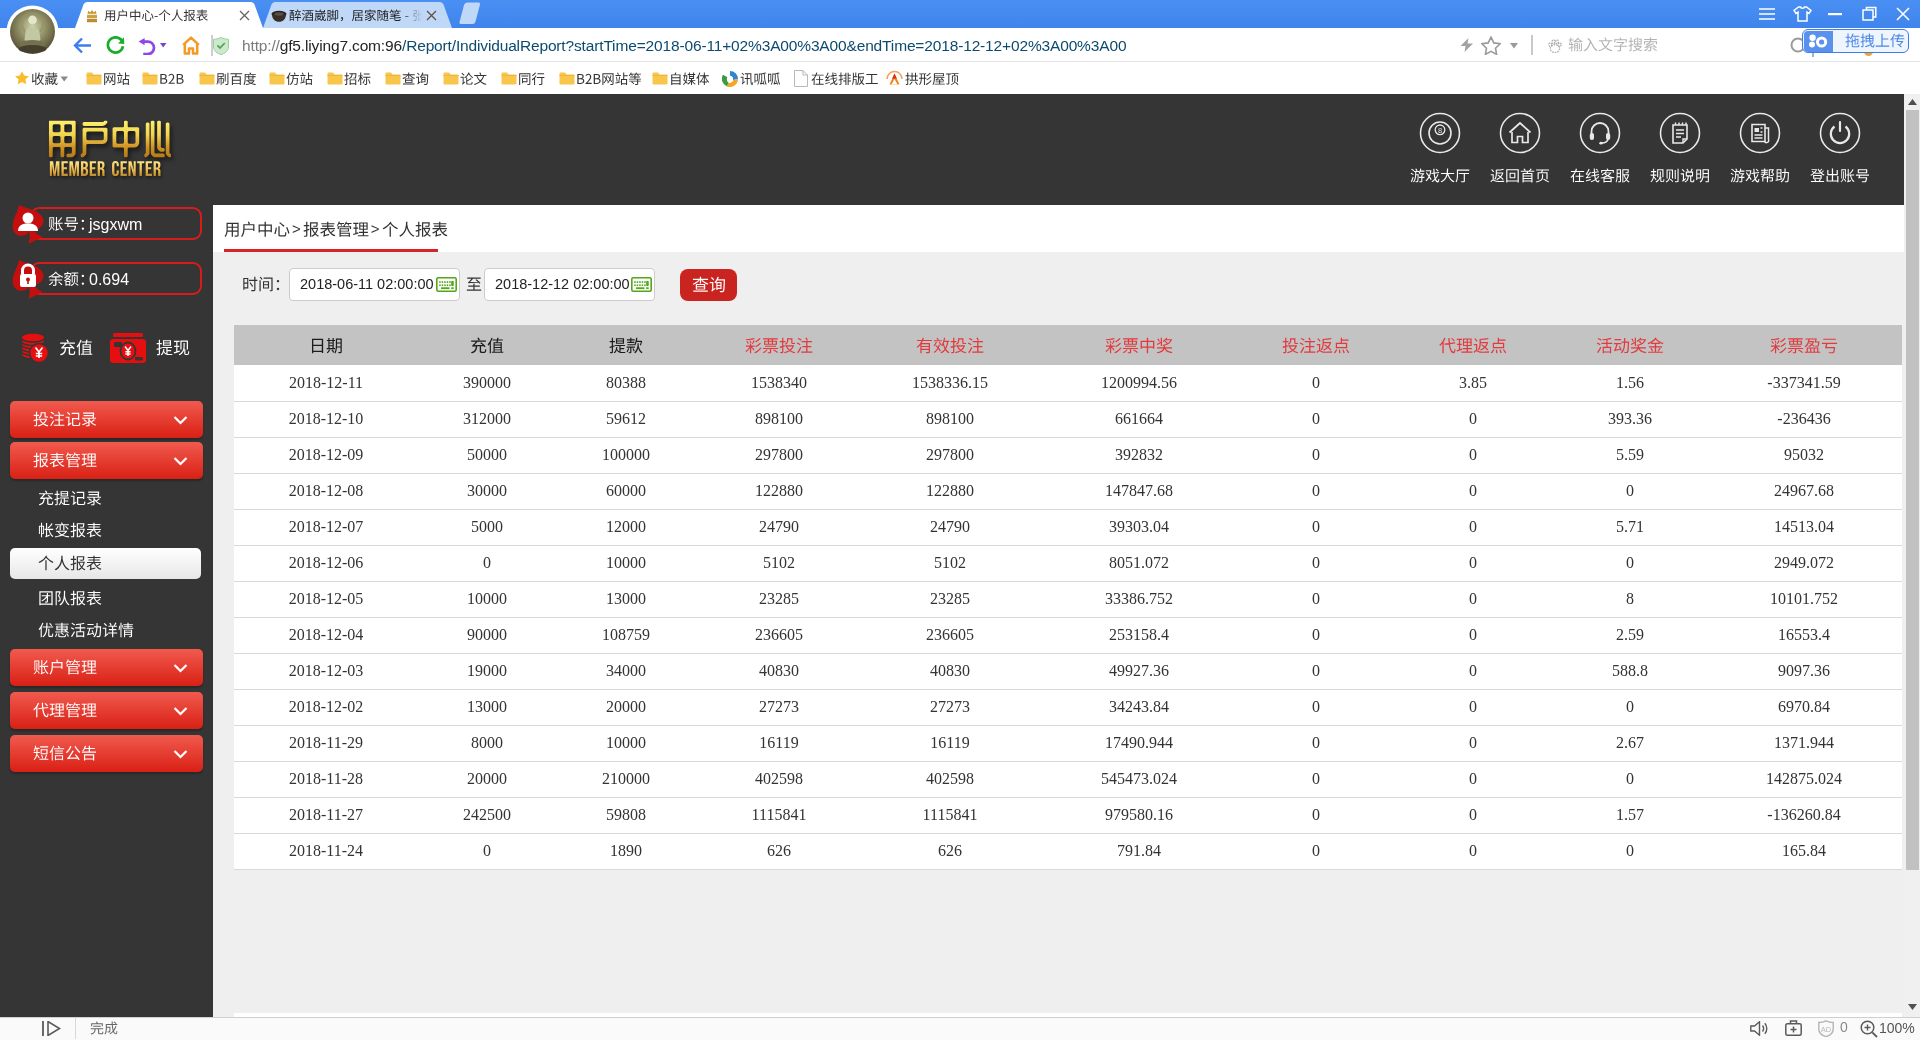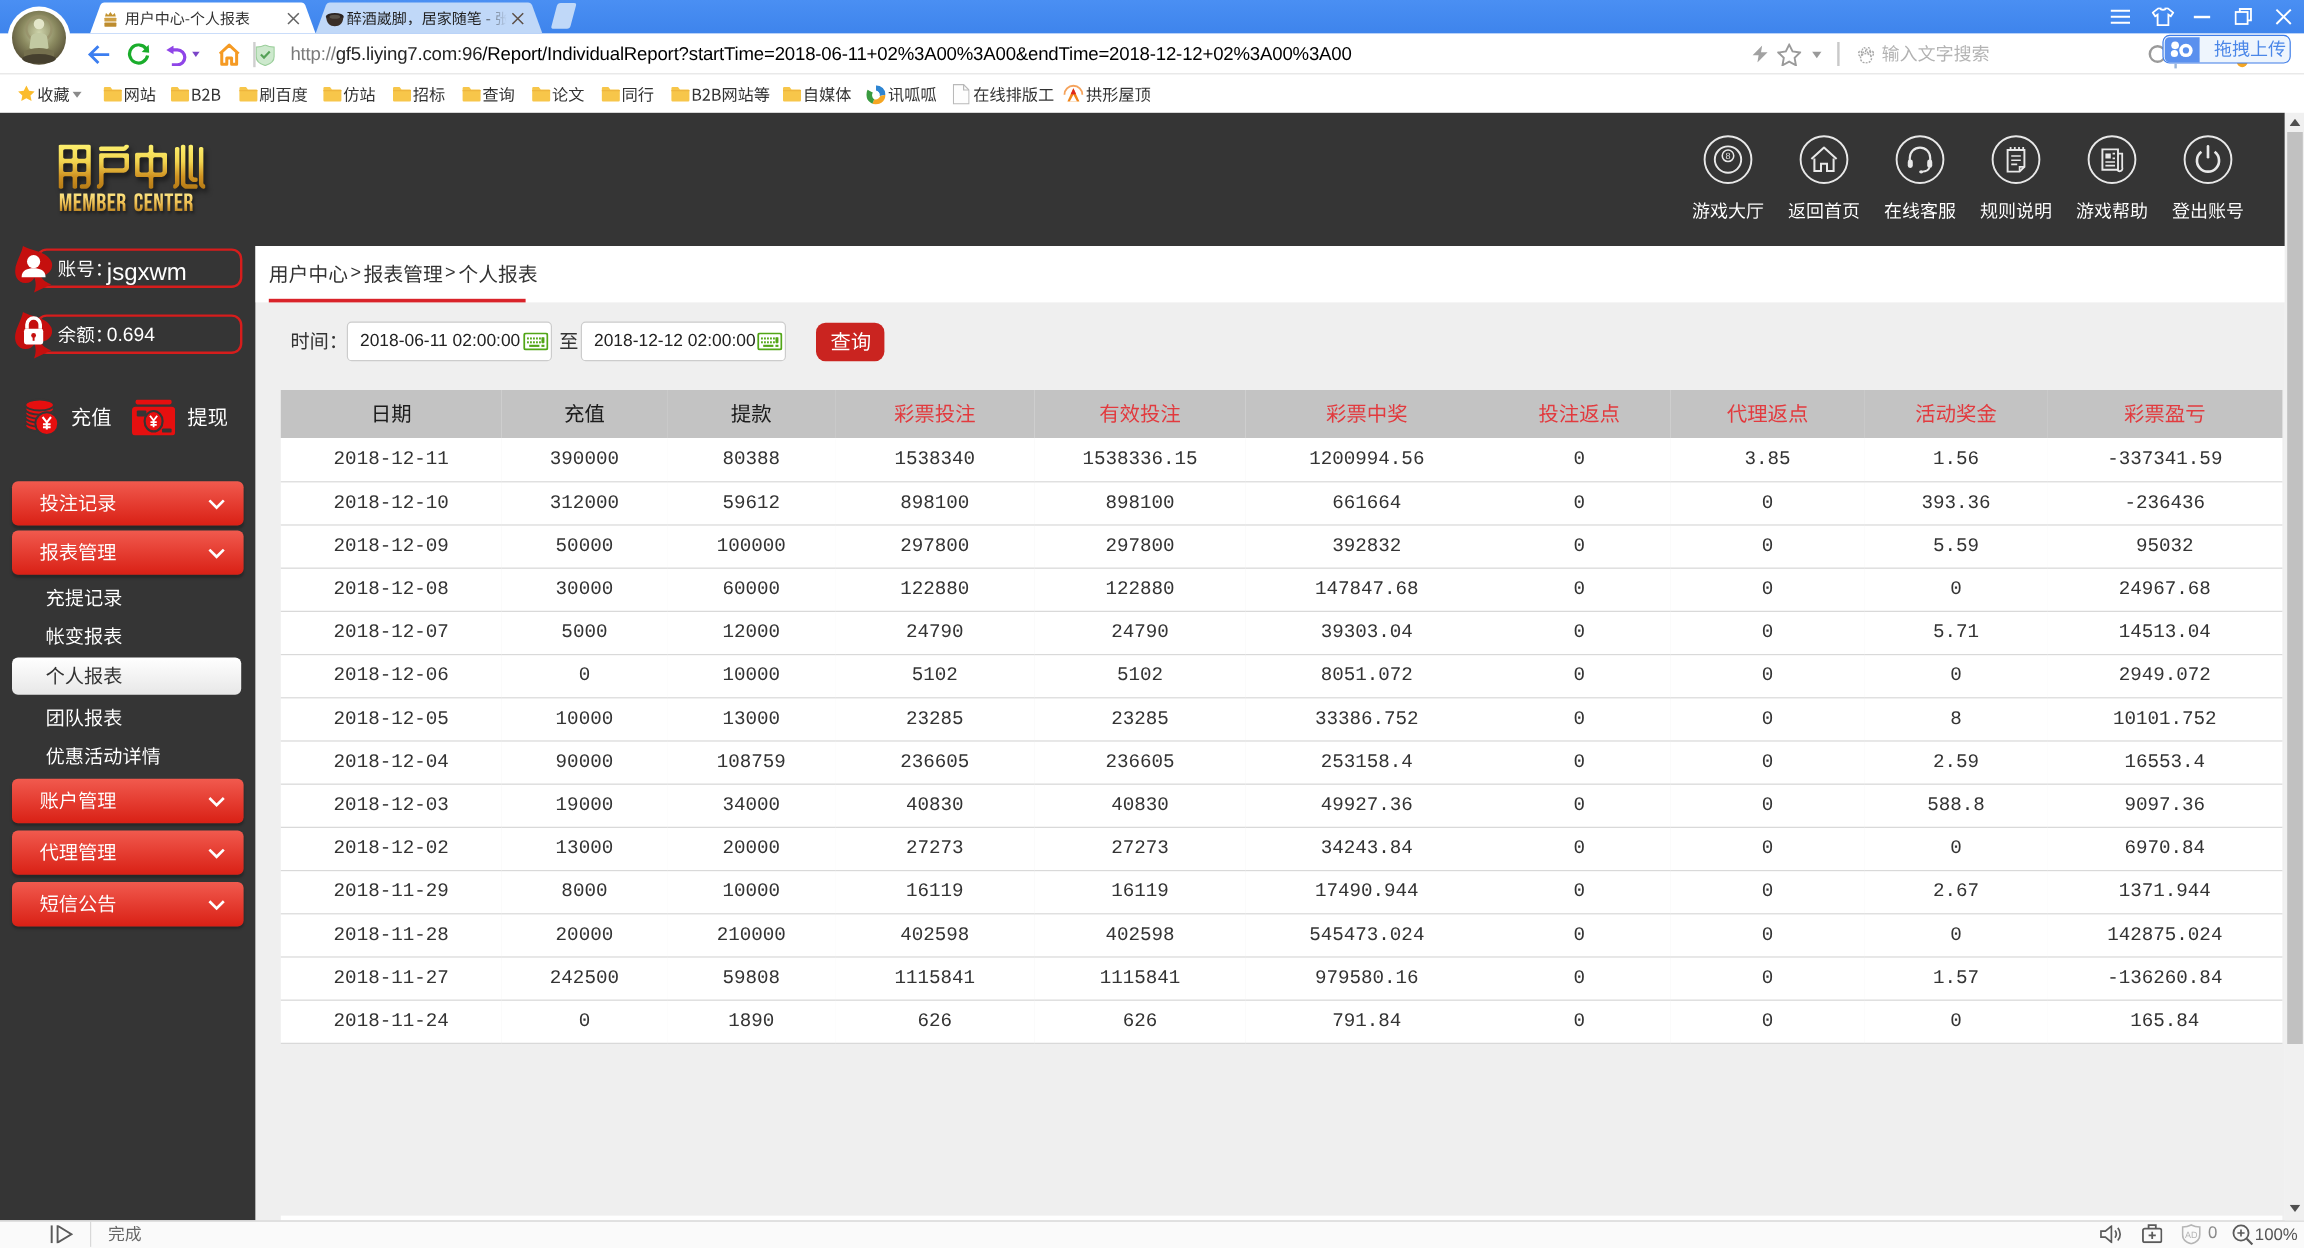--- a/index.html
+++ b/index.html
@@ -14,21 +14,21 @@
 #pagehead{position:absolute;left:0;top:94px;width:1904px;height:111px;background:#353535}
 #sidebar{position:absolute;left:0;top:205px;width:213px;height:812px;background:#353535}
 #statusbar{position:absolute;left:0;top:1017px;width:1920px;height:23px;background:#fafafa;
   border-top:1px solid #d0d0d0}
 #vscroll{position:absolute;left:1904px;top:94px;width:16px;height:923px;background:#f0f0f0}
 .mbtn{position:absolute;left:10px;width:193px;height:37px;border-radius:5px;
   background:linear-gradient(#f15a4e,#d92015);box-shadow:0 2px 2px rgba(0,0,0,.25)}
 .selitem{position:absolute;left:10px;width:191px;height:31px;border-radius:5px;
   background:linear-gradient(#ffffff,#e7e7e7)}
 .rbox{position:absolute;left:30px;width:172px;height:33px;border:2px solid #d61d1c;border-radius:9px}
-table{border-collapse:collapse;table-layout:fixed;font-family:Liberation Mono, monospace}
+table{border-collapse:collapse;table-layout:fixed;font-family:Liberation Serif, serif}
 td svg{display:inline-block;vertical-align:middle}
 td{height:36px;text-align:center;vertical-align:middle;border-bottom:1px solid #d9d9d9;
   font-size:16px;color:#333;background:#fff;padding:0}
 .inp{position:absolute;top:268px;width:171px;height:33px;background:#fff;border:1px solid #ccc;
   border-radius:4px;font-size:14.5px;color:#222;line-height:31px;padding-left:10px}
 </style></head><body>
 <svg width="0" height="0" style="position:absolute">
     <defs>
       <path id="g400_7528" d="M196 770H843V698H196ZM196 537H841V466H196ZM190 298H843V227H190ZM153 770H227V407Q227 350 222 285Q217 220 204 153Q190 87 163 26Q135 -35 90 -85Q85 -77 74 -68Q63 -58 52 -49Q41 -40 32 -36Q74 11 98 66Q122 121 134 179Q146 238 150 296Q153 354 153 407ZM813 770H887V22Q887 -14 877 -33Q866 -52 841 -62Q816 -71 771 -73Q726 -75 655 -74Q652 -60 645 -39Q637 -17 629 -2Q664 -3 697 -3Q729 -4 753 -3Q777 -3 786 -3Q801 -2 807 3Q813 8 813 22ZM467 743H543V-71H467Z"></path>
       <path id="g400_6237" d="M169 685H247V467Q247 406 242 334Q236 262 221 188Q205 113 176 43Q146 -27 99 -86Q92 -78 80 -69Q68 -60 56 -52Q43 -44 34 -41Q80 15 107 80Q134 144 147 212Q161 280 165 345Q169 411 169 467ZM441 826 513 845Q531 810 548 770Q565 729 574 699L498 676Q490 707 473 749Q456 791 441 826ZM218 685H845V278H769V615H218ZM218 414H811V344H218Z"></path>
@@ -295,21 +295,21 @@
         <use href="#g400_5b57" x="3000"></use>
         <use href="#g400_641c" x="4000"></use>
         <use href="#g400_7d22" x="5000"></use>
       </g>
     </svg>
   </div>
 <svg class="abs" style="left:1790px;top:37px;" width="16" height="16" viewBox="0 0 16 16">
     <circle cx="8" cy="8" r="6.5" fill="none" stroke="#9a9a9a" stroke-width="2"></circle>
   </svg>
 <div class="abs" style="left:1864px;top:51px;width:9px;height:5px;border-radius:0 0 5px 5px;background:#f5a623"></div>
-<div class="abs" style="left:242px;top:37px;font-size:15.5px;letter-spacing:-0.15px"><span style="color:#7a7a7a">http://</span><span style="color:#242424">gf5.liying7.com:96</span><span style="color:#000000">/Report/IndividualReport?startTime=2018-06-11+02%3A00%3A00&amp;endTime=2018-12-12+02%3A00%3A00</span></div>
+<div class="abs" style="left:242px;top:37px;font-size:15.5px;letter-spacing:-0.15px"><span style="color:#7a7a7a">http://</span><span style="color:#242424">gf5.liying7.com:96</span><span style="color:#0c4a6e">/Report/IndividualReport?startTime=2018-06-11+02%3A00%3A00&amp;endTime=2018-12-12+02%3A00%3A00</span></div>
 <svg class="abs" style="left:15px;top:71px;" width="14" height="14" viewBox="0 0 14 14">
     <path d="M7 0.3 L9.2 4.6 L13.9 5.2 L10.4 8.5 L11.3 13.2 L7 10.9 L2.7 13.2 L3.6 8.5 L0.1 5.2 L4.8 4.6 Z" fill="#fbbc2c"></path>
   </svg>
 <div style="position:absolute;left:31px;top:72.1px;">
     <svg width="27.0" height="13.5" viewBox="0 0 2000 1000" fill="#333">
       <g transform="translate(0,880) scale(1,-1)">
         <use href="#g400_6536"></use>
         <use href="#g400_85cf" x="1000"></use>
       </g>
     </svg>
@@ -657,21 +657,21 @@
   </svg>
 <div style="position:absolute;left:48px;top:216.1px;">
     <svg width="46.5" height="15.5" viewBox="0 0 3000 1000" fill="#fff">
       <g transform="translate(0,880) scale(1,-1)">
         <use href="#g400_8d26"></use>
         <use href="#g400_53f7" x="1000"></use>
         <use href="#g400_ff1a" x="2000"></use>
       </g>
     </svg>
   </div>
-<div class="abs" style="left:89px;top:216px;font-size:20px;color:#fff">jsgxwm</div>
+<div class="abs" style="left:89px;top:216px;font-size:16px;color:#fff">jsgxwm</div>
 <div class="rbox" style="top:262px"></div>
 <svg class="abs" style="left:6px;top:256px;" width="44" height="46" viewBox="0 0 44 46">
     <g transform="rotate(-25 22 23)">
       <path d="M22 2 C28 10 38 14 38 24 A 8.5 8.5 0 0 1 24.5 30 C25 35 27 38 30 41 H14 C17 38 19 35 19.5 30 A 8.5 8.5 0 0 1 6 24 C6 14 16 10 22 2 Z" fill="#c50f0e"></path>
     </g>
     <rect x="14" y="18" width="16" height="13" rx="2" fill="#fff"></rect>
     <path d="M16.5 18 V14.5 A5.5 5.5 0 0 1 27.5 14.5 V18" fill="none" stroke="#fff" stroke-width="3"></path>
     <circle cx="22" cy="23.5" r="2" fill="#c50f0e"></circle>
     <rect x="21.2" y="24" width="1.6" height="4" fill="#c50f0e"></rect>
   </svg>

